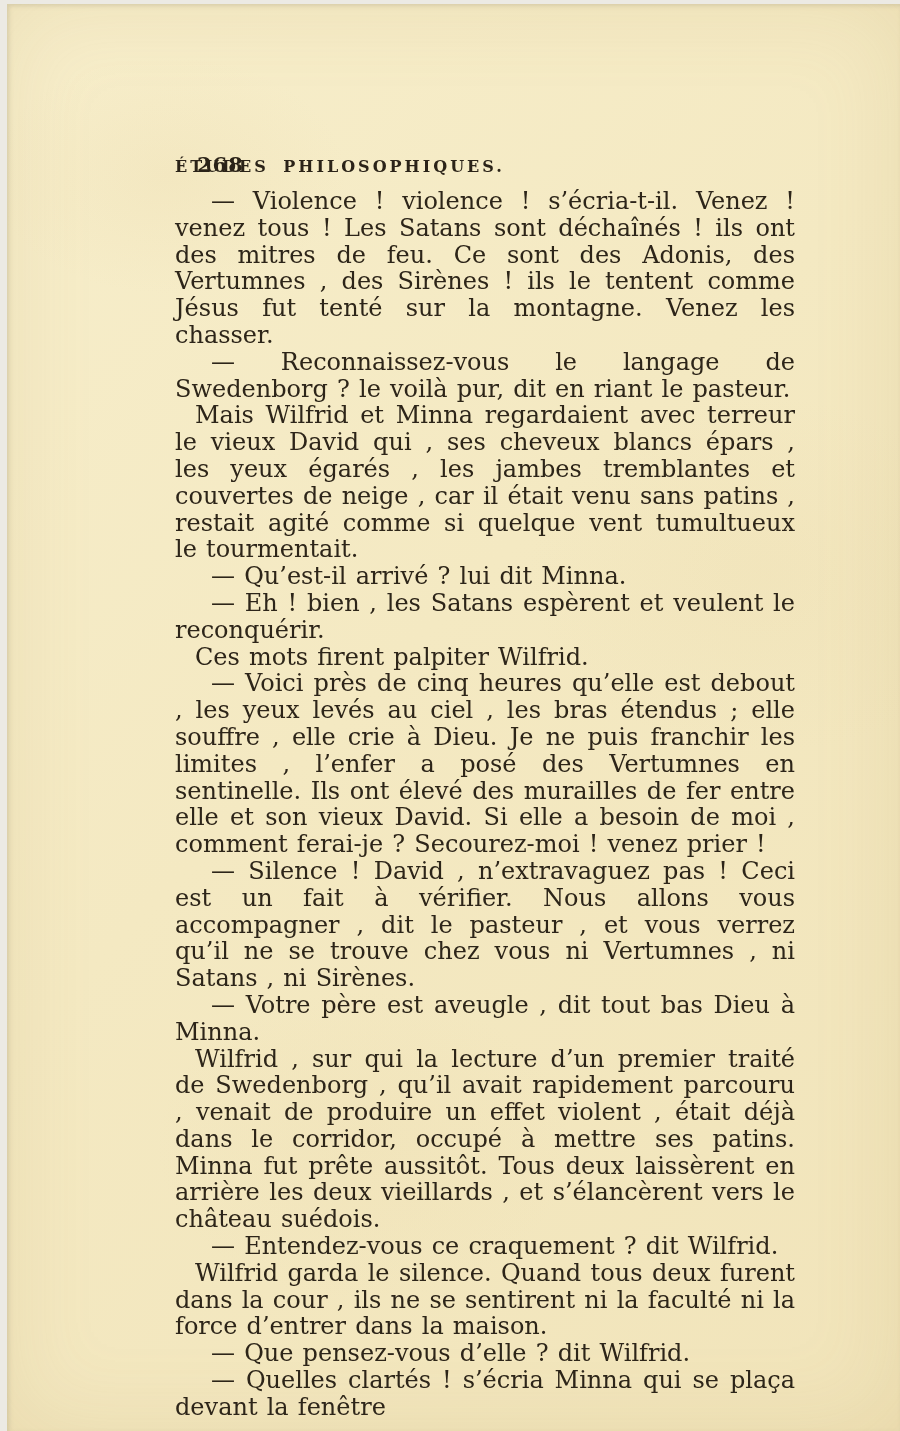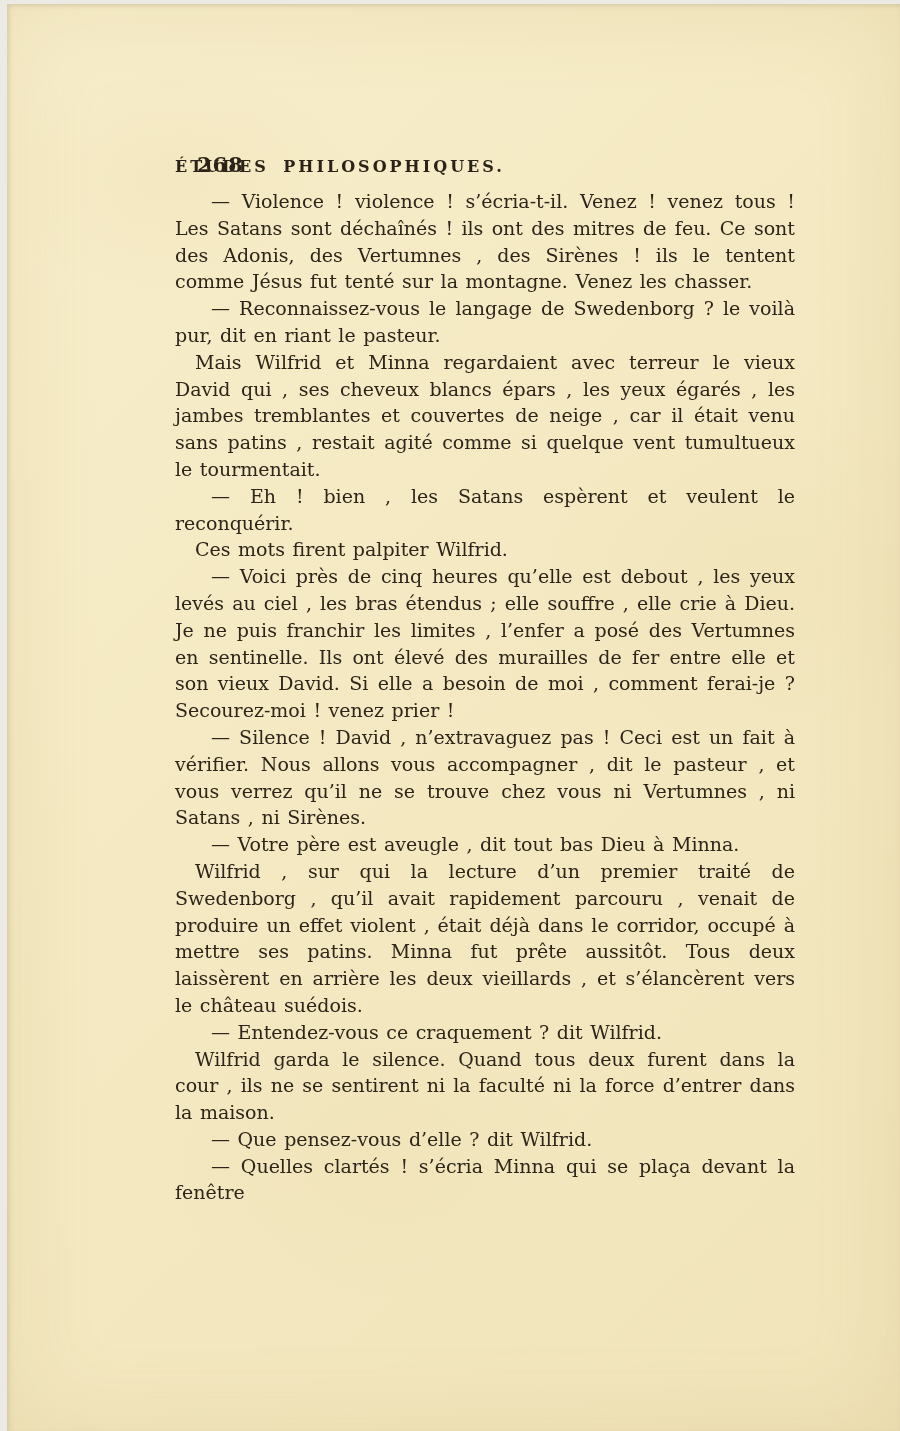--- a/index.html
+++ b/index.html
@@ -54,41 +54,42 @@
     letter-spacing: 3px;
     word-spacing: 6px;
     color: #2b2318;
   }
   .text-block {
     position: absolute;
     left: 168px;
     top: 184px;
     width: 620px;
     color: #2d2519;
-    font-size: 19px;
+    font-size: 24px;
     line-height: 26.8px;
     text-align: justify;
   }
   .text-block p {
     margin: 0;
     word-spacing: 1.5px;
   }
   .text-block p.dash-par   { text-indent: 36px; }
   .text-block p.plain-par  { text-indent: 20px; }
 </style>
 </head>
 <body>
 
 <div class="scan-page">
   <div class="page-number">268</div>
   <div class="running-title">ÉTUDES PHILOSOPHIQUES.</div>
   <div class="text-block">
       <p class="dash-par">— Violence ! violence ! s’écria-t-il. Venez ! venez tous ! Les Satans sont déchaînés ! ils ont des mitres de feu. Ce sont des Adonis, des Vertumnes , des Sirènes ! ils le tentent comme Jésus fut tenté sur la montagne. Venez les chasser.</p>
       <p class="dash-par">— Reconnaissez-vous le langage de Swedenborg ? le voilà pur, dit en riant le pasteur.</p>
       <p class="plain-par">Mais Wilfrid et Minna regardaient avec terreur le vieux David qui , ses cheveux blancs épars , les yeux égarés , les jambes tremblantes et couvertes de neige , car il était venu sans patins , restait agité comme si quelque vent tumultueux le tourmentait.</p>
+      <p class="dash-par">— Qu’est-il arrivé ? lui dit Minna.</p>
       <p class="dash-par">— Eh ! bien , les Satans espèrent et veulent le reconquérir.</p>
       <p class="plain-par">Ces mots firent palpiter Wilfrid.</p>
       <p class="dash-par">— Voici près de cinq heures qu’elle est debout , les yeux levés au ciel , les bras étendus ; elle souffre , elle crie à Dieu. Je ne puis franchir les limites , l’enfer a posé des Vertumnes en sentinelle. Ils ont élevé des murailles de fer entre elle et son vieux David. Si elle a besoin de moi , comment ferai-je ? Secourez-moi ! venez prier !</p>
       <p class="dash-par">— Silence ! David , n’extravaguez pas ! Ceci est un fait à vérifier. Nous allons vous accompagner , dit le pasteur , et vous verrez qu’il ne se trouve chez vous ni Vertumnes , ni Satans , ni Sirènes.</p>
       <p class="dash-par">— Votre père est aveugle , dit tout bas Dieu à Minna.</p>
       <p class="plain-par">Wilfrid , sur qui la lecture d’un premier traité de Swedenborg , qu’il avait rapidement parcouru , venait de produire un effet violent , était déjà dans le corridor, occupé à mettre ses patins. Minna fut prête aussitôt. Tous deux laissèrent en arrière les deux vieillards , et s’élancèrent vers le château suédois.</p>
       <p class="dash-par">— Entendez-vous ce craquement ? dit Wilfrid.</p>
       <p class="plain-par">Wilfrid garda le silence. Quand tous deux furent dans la cour , ils ne se sentirent ni la faculté ni la force d’entrer dans la maison.</p>
       <p class="dash-par">— Que pensez-vous d’elle ? dit Wilfrid.</p>
       <p class="dash-par">— Quelles clartés ! s’écria Minna qui se plaça devant la fenêtre</p>

